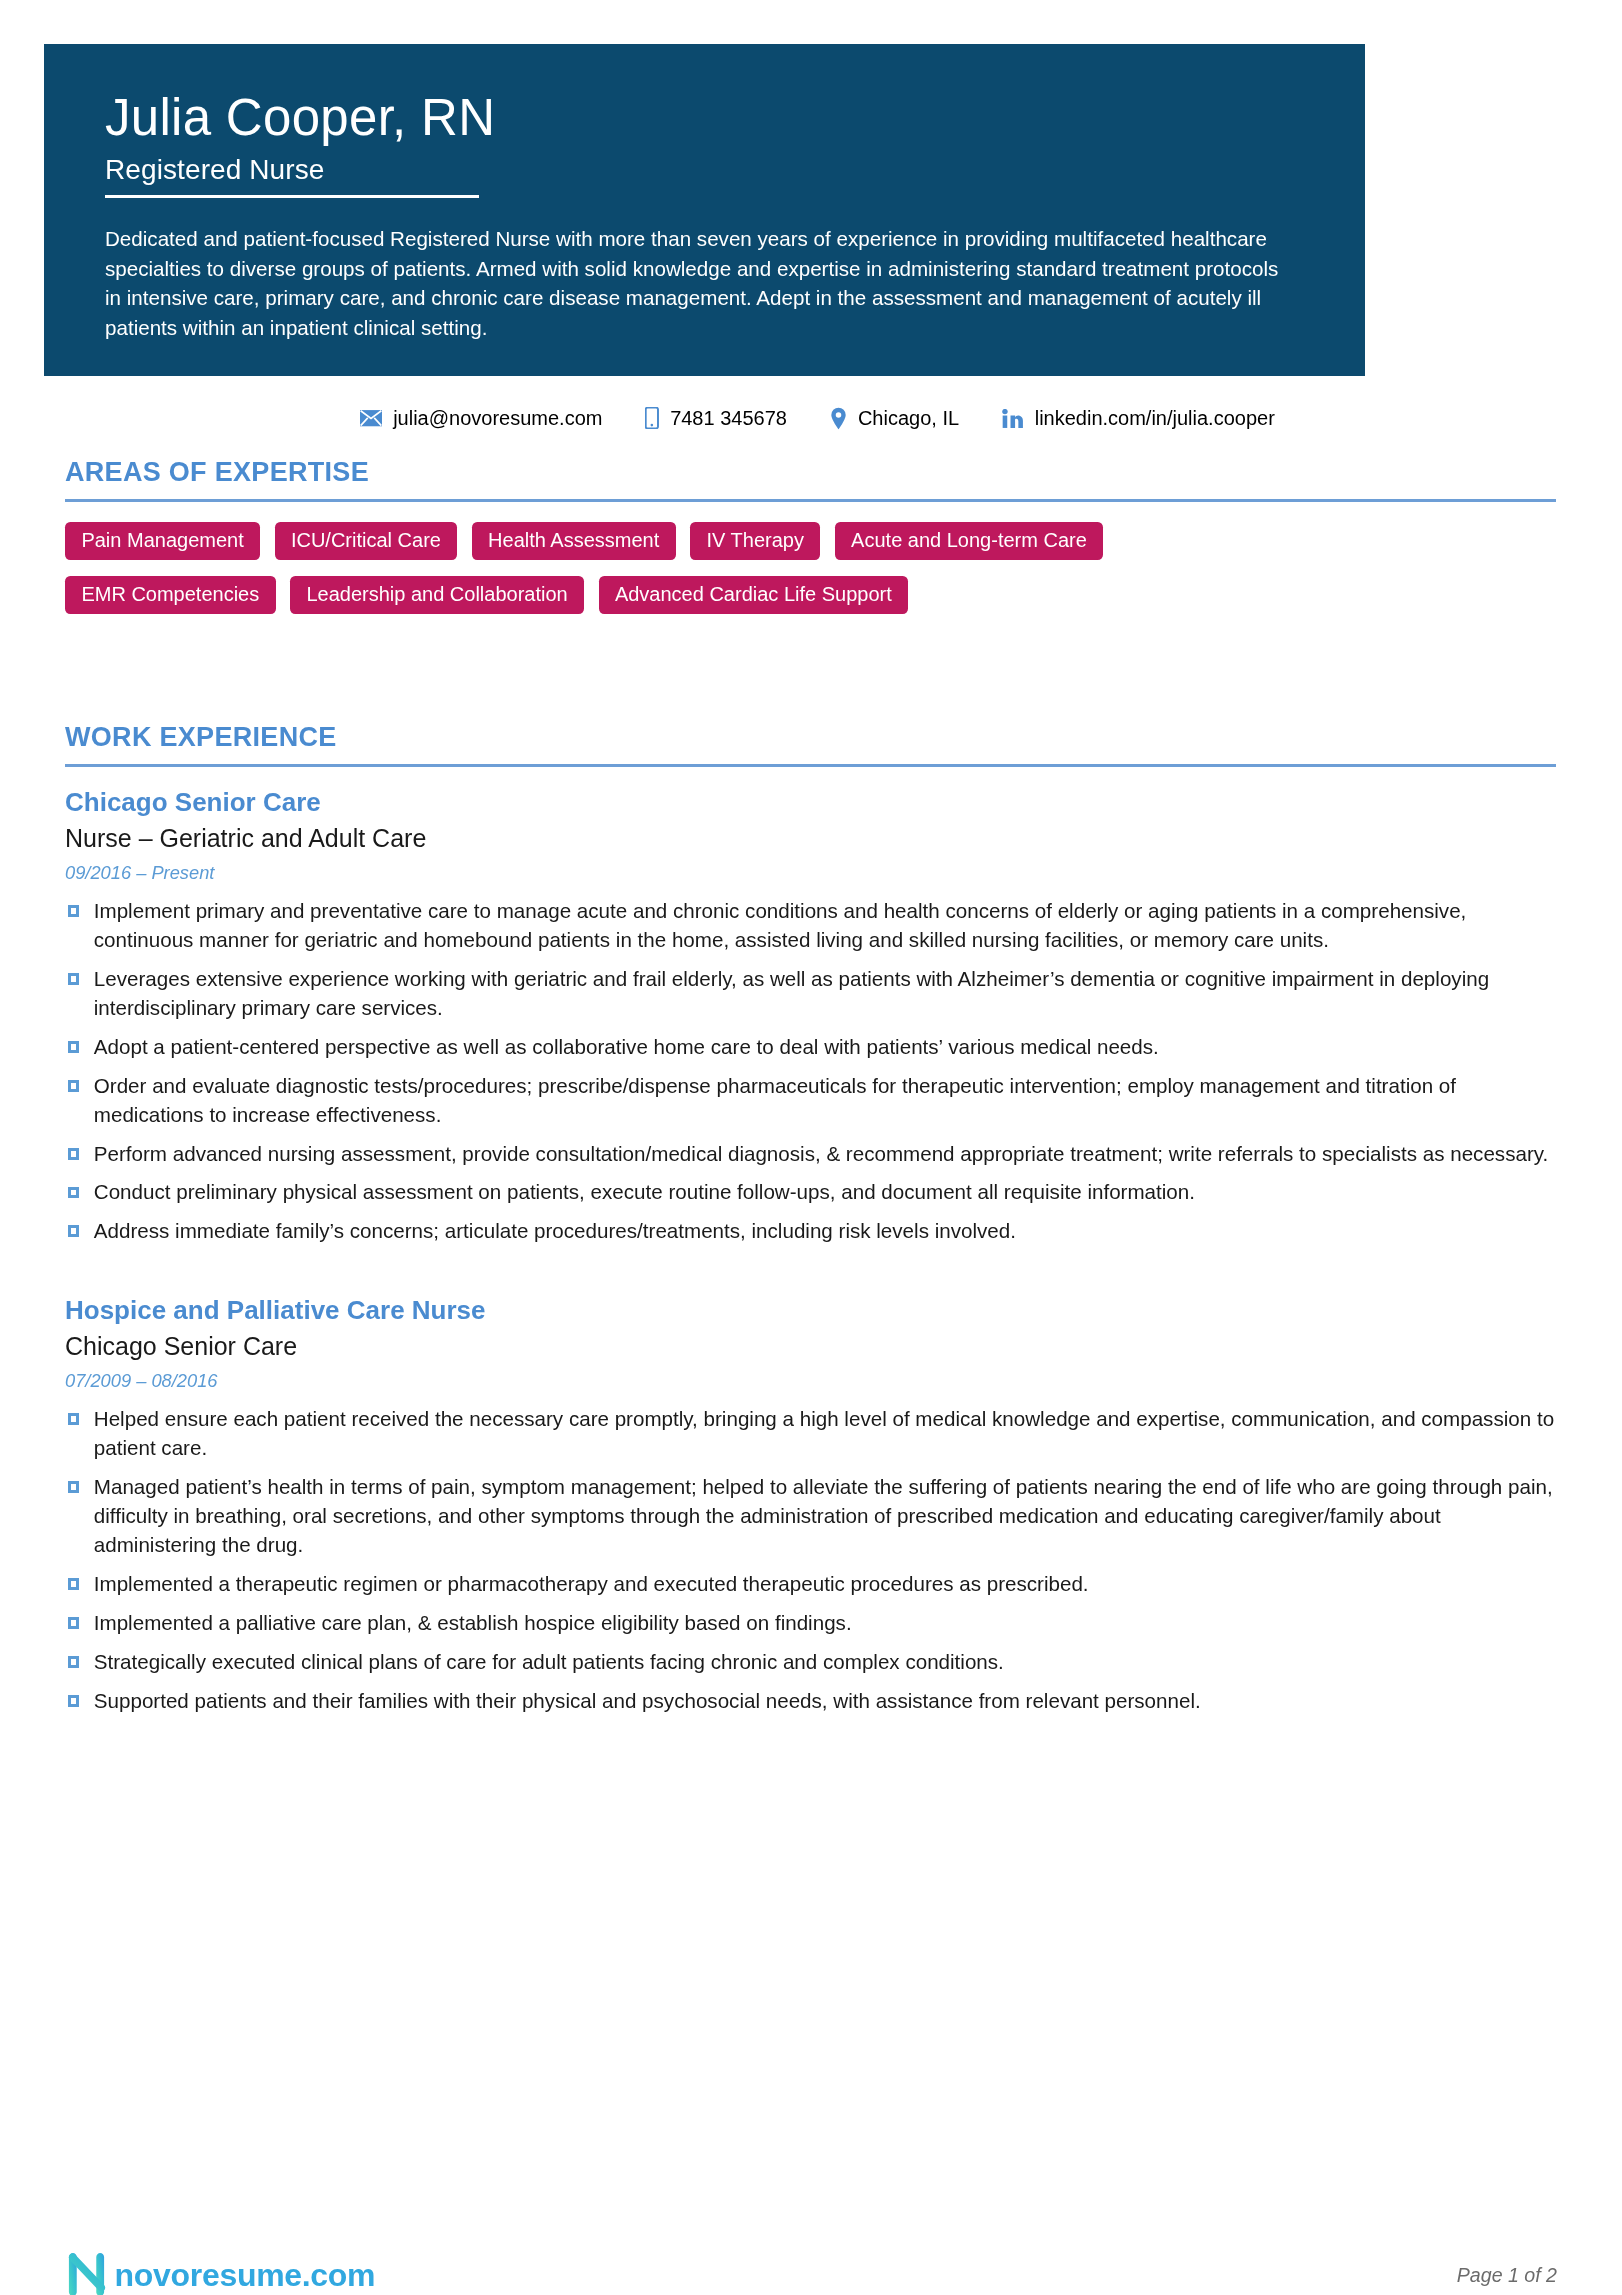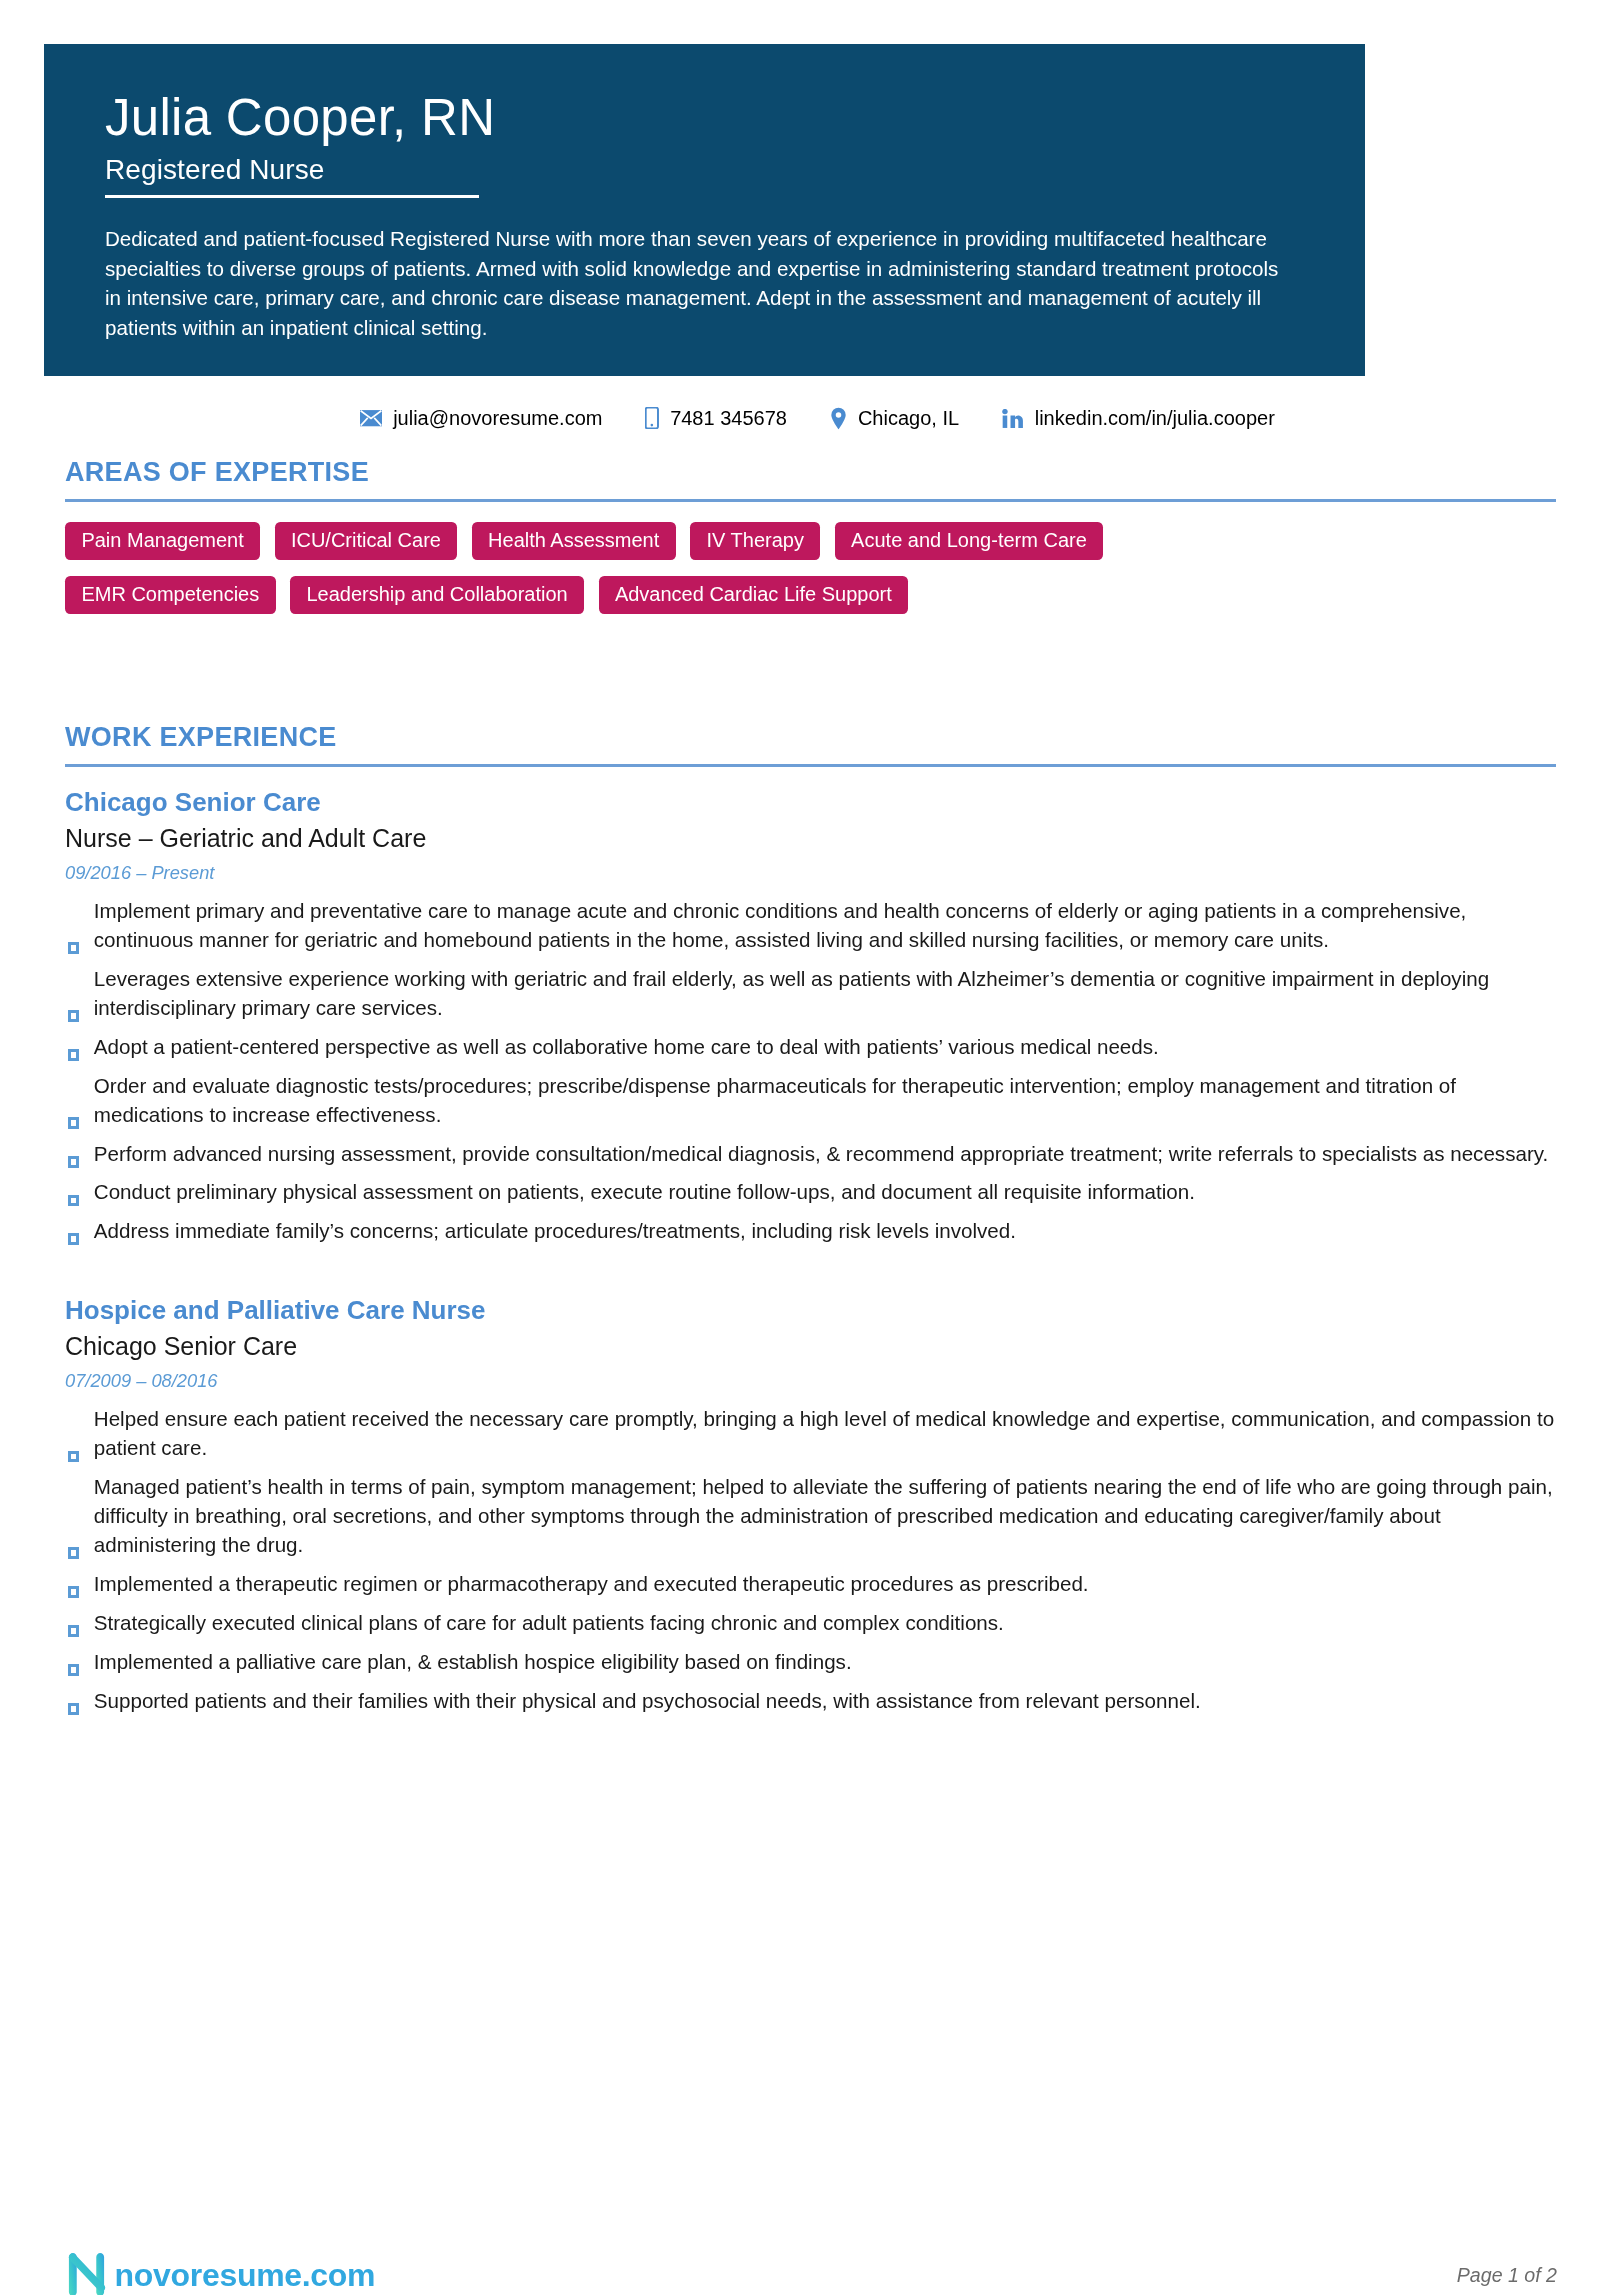--- a/index.html
+++ b/index.html
@@ -153,21 +153,21 @@
   .job-dates {
     font-size: 18.3px;
     font-style: italic;
     color: #5b9bd5;
     margin-top: 7.9px;
   }
 
   .bullets { margin-top: 11.8px; list-style: none; }
   .bullet {
     display: flex;
-    align-items: flex-end;
+    align-items: flex-start;
     margin-bottom: 9.8px;
   }
   .bullet-marker {
     width: 11.8px;
     height: 11.8px;
     border: 3.3px solid #5b9bd5;
     background: #ffffff;
     flex: 0 0 auto;
     margin-top: 9.2px;
     margin-right: 14.4px;
@@ -337,25 +337,25 @@
         <li class="bullet">
           <span class="bullet-marker"></span>
           <span class="bullet-text">Managed patient’s health in terms of pain, symptom management; helped to alleviate the suffering of patients nearing the end of life who are going through pain, difficulty in breathing, oral secretions, and other symptoms through the administration of prescribed medication and educating caregiver/family about administering the drug.</span>
         </li>
         <li class="bullet">
           <span class="bullet-marker"></span>
           <span class="bullet-text">Implemented a therapeutic regimen or pharmacotherapy and executed therapeutic procedures as prescribed.</span>
         </li>
         <li class="bullet">
           <span class="bullet-marker"></span>
+          <span class="bullet-text">Implemented a palliative care plan, &amp; establish hospice eligibility based on findings.</span>
+        </li>
+        <li class="bullet">
+          <span class="bullet-marker"></span>
           <span class="bullet-text">Strategically executed clinical plans of care for adult patients facing chronic and complex conditions.</span>
-        </li>
-        <li class="bullet">
-          <span class="bullet-marker"></span>
-          <span class="bullet-text">Implemented a palliative care plan, &amp; establish hospice eligibility based on findings.</span>
         </li>
         <li class="bullet">
           <span class="bullet-marker"></span>
           <span class="bullet-text">Supported patients and their families with their physical and psychosocial needs, with assistance from relevant personnel.</span>
         </li>
       </ul>
     </div>
 
   </div>
 

